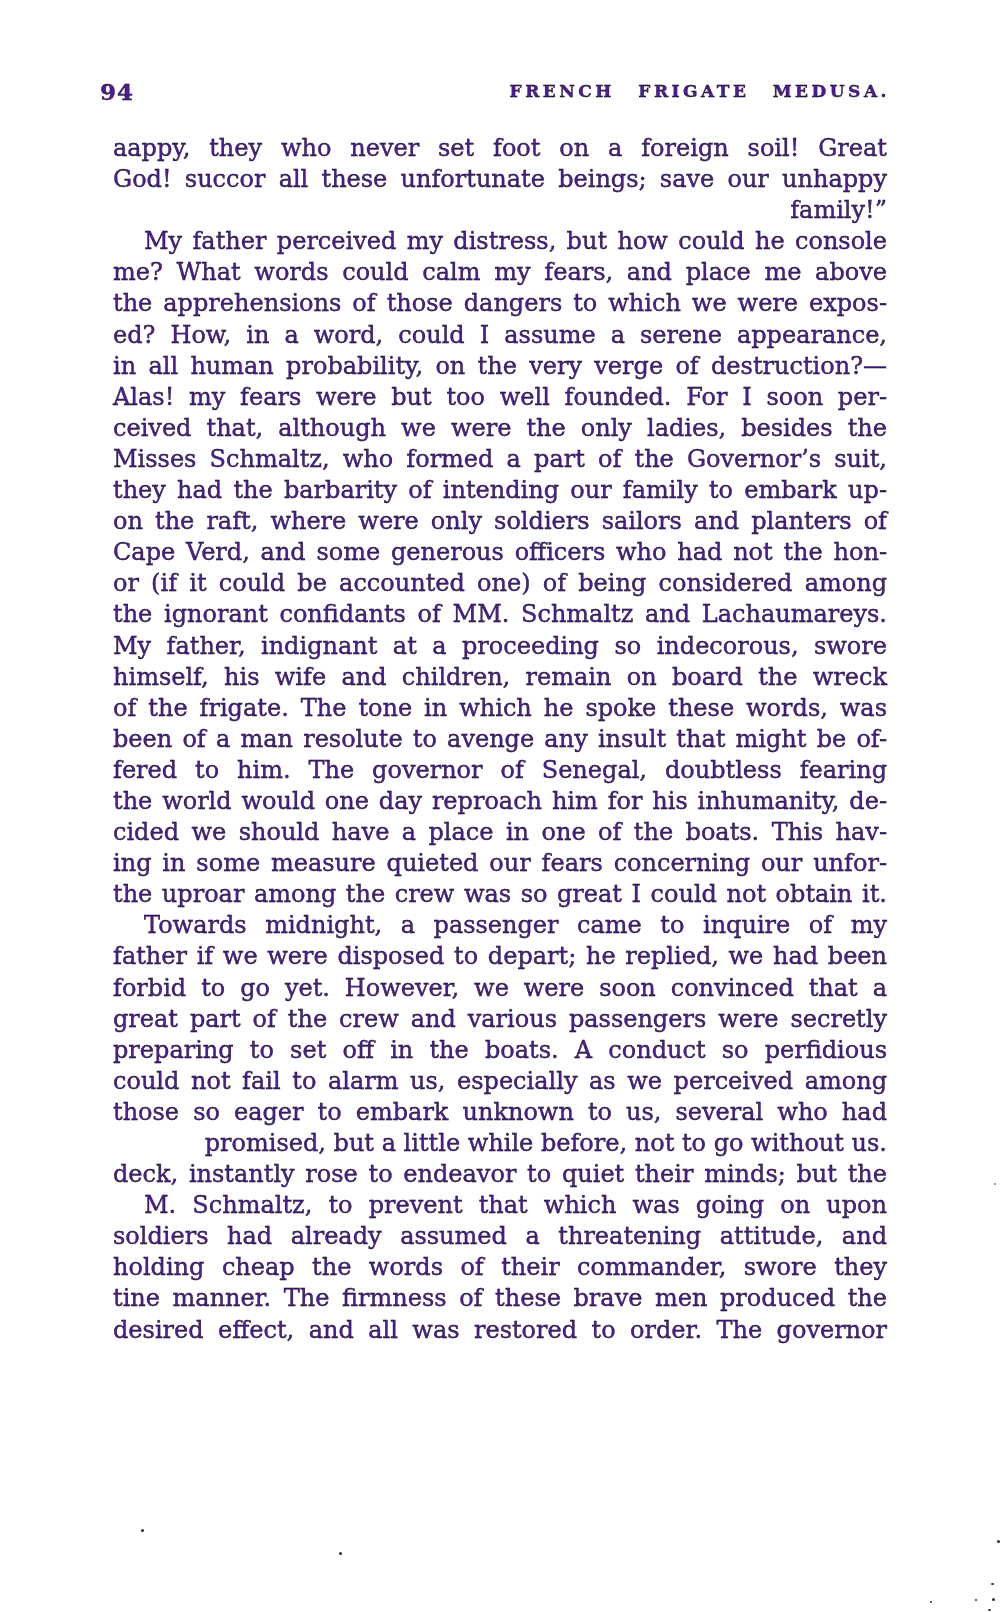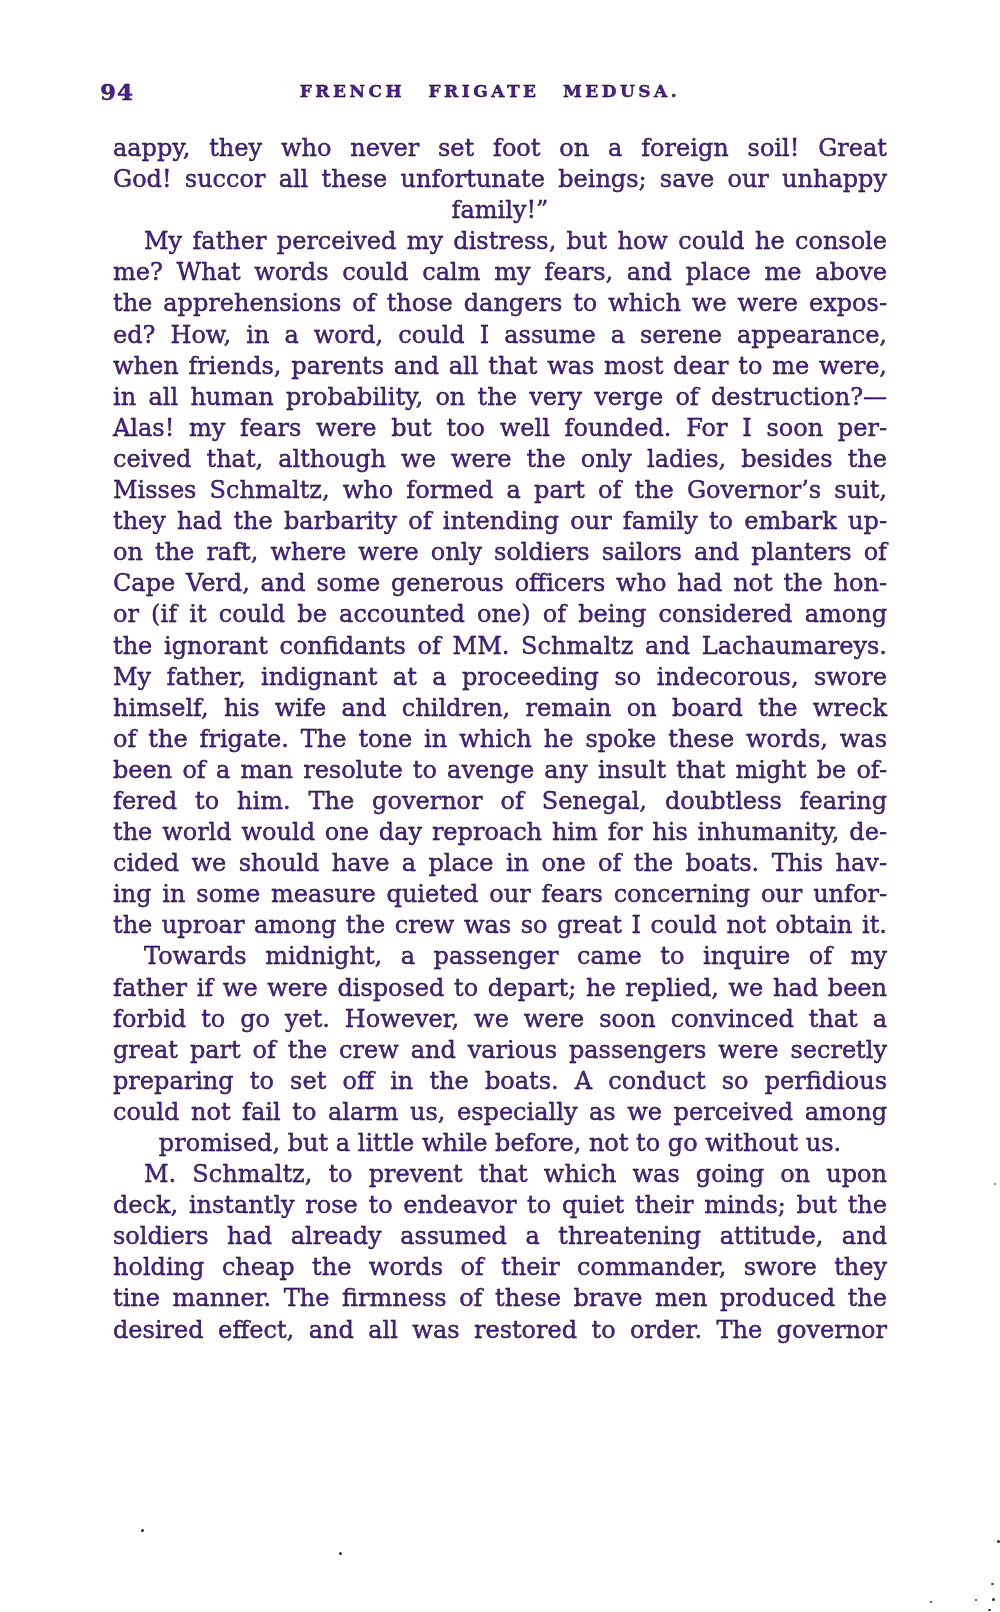--- a/index.html
+++ b/index.html
@@ -16,32 +16,32 @@
   
   .ink{ -webkit-text-stroke:0.35px #000; }
 
   .header{position:absolute;top:78px;left:90px;width:800px;height:30px;}
   .page-number{
     position:absolute;left:10px;top:0;
     font-size:23px;font-weight:bold;letter-spacing:1px;
   }
   .running-title{
     position:absolute;left:0;right:0;top:3px;
-    text-align:center;
+    text-align:right;
     font-size:17px;font-weight:bold;
     letter-spacing:3.5px;word-spacing:14px;
   }
 
   .body-text{
     position:absolute;left:90px;top:133px;width:797px;
     font-size:24px;line-height:31.1px;
   }
   .ln{white-space:normal;margin-left:23px;}
   .ln.just{text-align:justify;text-align-last:justify;}
-  .ln.left{text-align:center;}
+  .ln.left{text-align:right;}
   .ln.indent{text-indent:31px;}
 
   .speck{position:absolute;background:#2b2b2b;border-radius:50%;}
   .speck.faint{background:#777;}
 </style>
 </head>
 <body>
 
 <div class="page">
 
@@ -51,21 +51,20 @@
   </div>
 
   <div class="body-text ink">
       <div class="ln just">aappy, they who never set foot on a foreign soil!  Great</div>
       <div class="ln just">God! succor all these unfortunate beings; save our unhappy</div>
       <div class="ln left">family!”</div>
       <div class="ln just indent">My father perceived my distress, but how could he console</div>
       <div class="ln just">me?   What words could calm my fears, and place me above</div>
       <div class="ln just">the apprehensions of those dangers to which we were expos-</div>
       <div class="ln just">ed?   How, in a word, could I assume a serene appearance,</div>
-      <div class="ln just">when friends, parents and all that was most dear to me were,</div>
       <div class="ln just">in all human probability, on the very verge of destruction?—</div>
       <div class="ln just">Alas! my fears were but too well founded.   For I soon per-</div>
       <div class="ln just">ceived that, although we were the only ladies, besides the</div>
       <div class="ln just">Misses Schmaltz, who formed a part of the Governor’s suit,</div>
       <div class="ln just">they had the barbarity of intending our family to embark up-</div>
       <div class="ln just">on the raft, where were only soldiers sailors and planters of</div>
       <div class="ln just">Cape Verd, and some generous officers who had not the hon-</div>
       <div class="ln just">or (if it could be accounted one) of being considered among</div>
       <div class="ln just">the ignorant confidants of MM. Schmaltz and Lachaumareys.</div>
       <div class="ln just">My father, indignant at a proceeding so indecorous, swore</div>
@@ -76,23 +75,24 @@
       <div class="ln just">the world would one day reproach him for his inhumanity, de-</div>
       <div class="ln just">cided we should have a place in one of the boats.   This hav-</div>
       <div class="ln just">ing in some measure quieted our fears concerning our unfor-</div>
       <div class="ln just">the uproar among the crew was so great I could not obtain it.</div>
       <div class="ln just indent">Towards midnight, a passenger came to inquire of my</div>
       <div class="ln just">father if we were disposed to depart; he replied, we had been</div>
       <div class="ln just">forbid to go yet.   However, we were soon convinced that a</div>
       <div class="ln just">great part of the crew and various passengers were secretly</div>
       <div class="ln just">preparing to set off in the boats.   A conduct so perfidious</div>
       <div class="ln just">could not fail to alarm us, especially as we perceived among</div>
+      <div class="ln just">those so eager to embark unknown to us, several who had</div>
       <div class="ln left">promised, but a little while before, not to go without us.</div>
+      <div class="ln just">deck, instantly rose to endeavor to quiet their minds; but the</div>
       <div class="ln just indent">M. Schmaltz, to prevent that which was going on upon</div>
-      <div class="ln just">deck, instantly rose to endeavor to quiet their minds; but the</div>
       <div class="ln just">soldiers had already assumed a threatening attitude, and</div>
       <div class="ln just">holding cheap the words of their commander, swore they</div>
       <div class="ln just">tine manner.   The firmness of these brave men produced the</div>
       <div class="ln just">desired effect, and all was restored to order.   The governor</div>
     </div>
 
   <div class="speck" style="left:141px;top:1529px;width:3px;height:3px;"></div>
   <div class="speck" style="left:339px;top:1552px;width:3px;height:3px;"></div>
   <div class="speck faint" style="left:994px;top:1183px;width:2px;height:2px;"></div>
   <div class="speck" style="left:997px;top:1540px;width:3px;height:3px;"></div>

